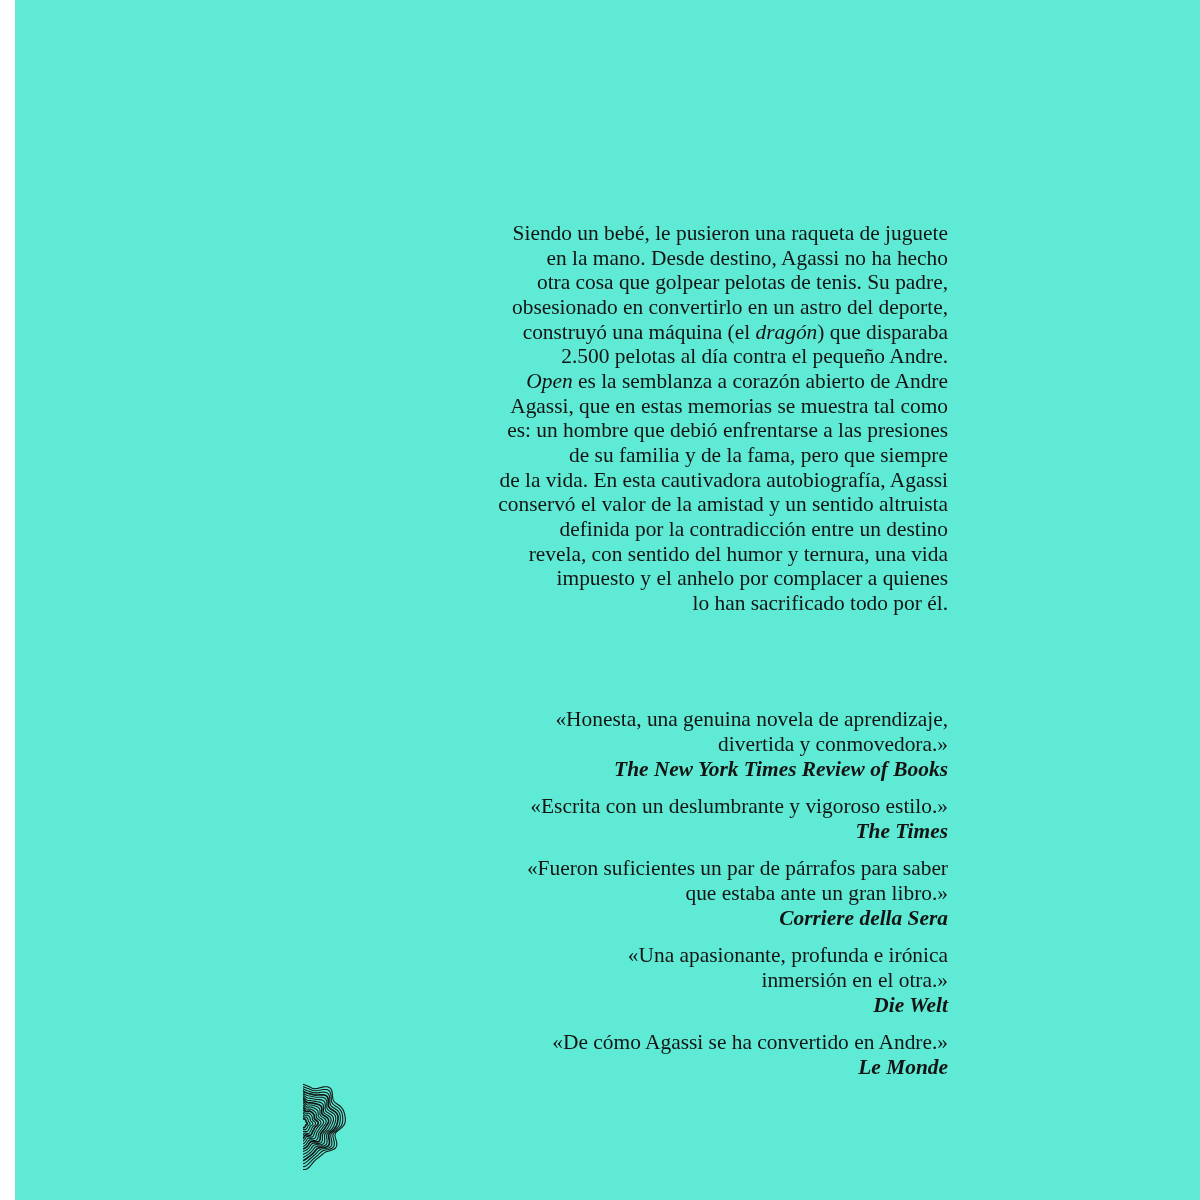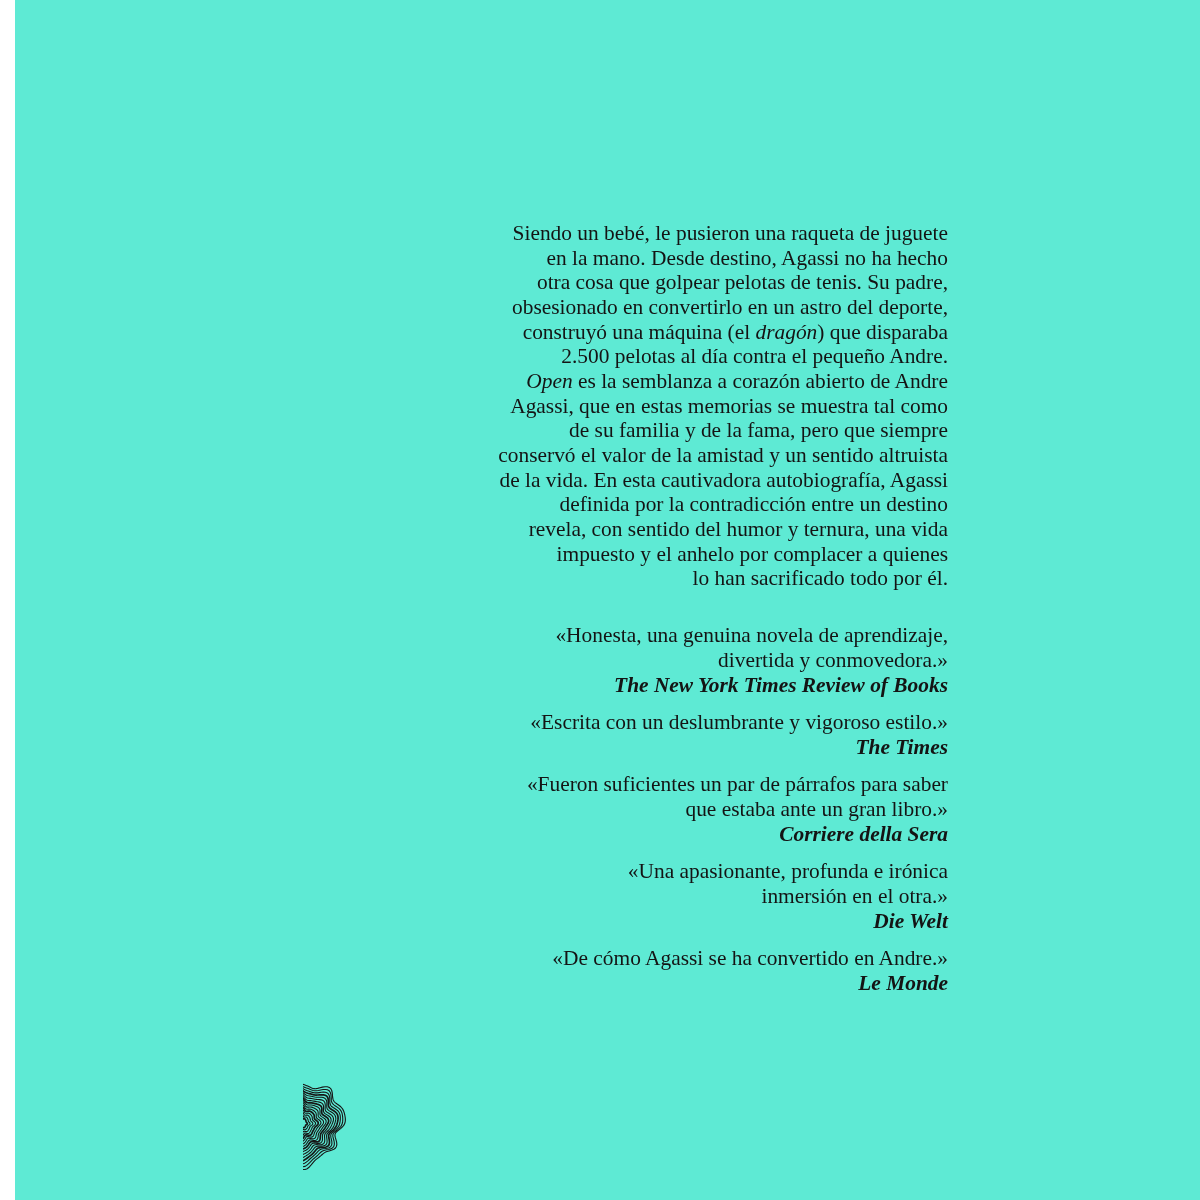--- a/index.html
+++ b/index.html
@@ -36,21 +36,21 @@
     white-space: nowrap;
   }
   .quote .ln {
     line-height: 25px;
     white-space: nowrap;
   }
   .quote {
     margin-top: 12px;
   }
   .quote.first {
-    margin-top: 32px;
+    margin-top: 91px;
   }
   .it {
     font-style: italic;
   }
   .src {
     font-style: italic;
     font-weight: 700;
   }
   .ornament-clip {
     position: absolute;
@@ -96,23 +96,24 @@
 
     <div class="para">
       <div class="ln">Siendo un bebé, le pusieron una raqueta de juguete</div>
       <div class="ln">en la mano. Desde destino, Agassi no ha hecho</div>
       <div class="ln">otra cosa que golpear pelotas de tenis. Su padre,</div>
       <div class="ln">obsesionado en convertirlo en un astro del deporte,</div>
       <div class="ln"><span>construyó una máquina (el </span><span class="it">dragón</span><span>) que disparaba</span></div>
       <div class="ln">2.500 pelotas al día contra el pequeño Andre.</div>
       <div class="ln"><span class="it">Open</span><span> es la semblanza a corazón abierto de Andre</span></div>
       <div class="ln">Agassi, que en estas memorias se muestra tal como</div>
+      <div class="ln">es: un hombre que debió enfrentarse a las presiones</div>
       <div class="ln">de su familia y de la fama, pero que siempre</div>
+      <div class="ln">de la vida. En esta cautivadora autobiografía, Agassi</div>
       <div class="ln">conservó el valor de la amistad y un sentido altruista</div>
-      <div class="ln">de la vida. En esta cautivadora autobiografía, Agassi</div>
       <div class="ln">definida por la contradicción entre un destino</div>
       <div class="ln">revela, con sentido del humor y ternura, una vida</div>
       <div class="ln">impuesto y el anhelo por complacer a quienes</div>
       <div class="ln">lo han sacrificado todo por él.</div>
     </div>
 
     <div class="quote first">
       <div class="ln">«Honesta, una genuina novela de aprendizaje,</div>
       <div class="ln">divertida y conmovedora.»</div>
       <div class="ln src">The New York Times Review of Books</div>

